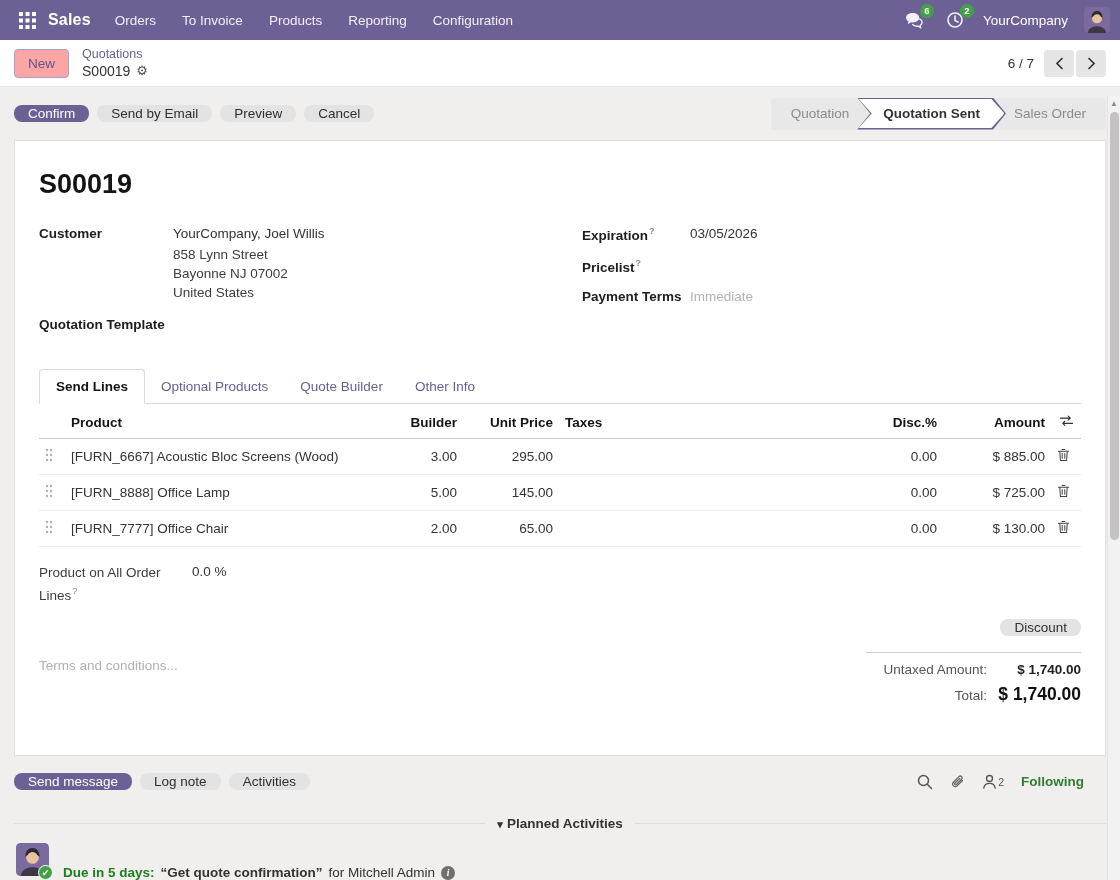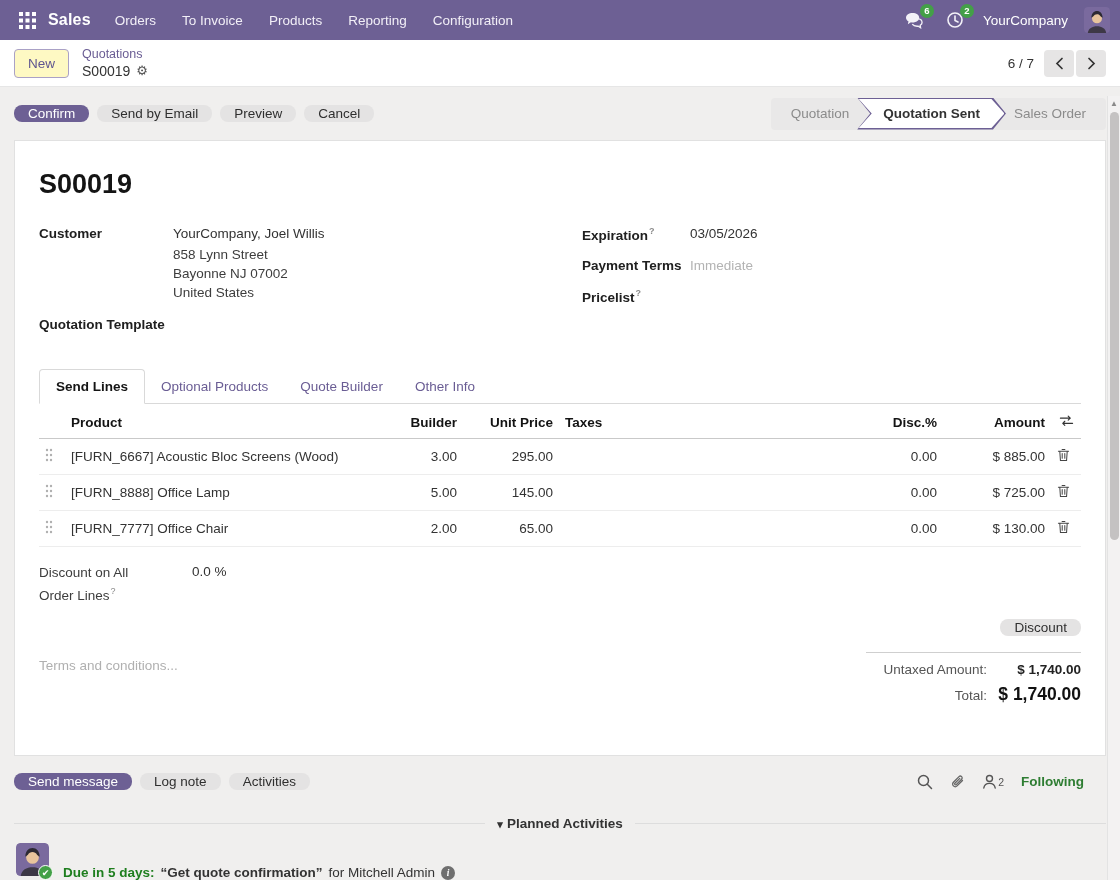--- a/index.html
+++ b/index.html
@@ -13,21 +13,21 @@
   .app-name { font-size:16px; font-weight:700; margin:0 10px 0 2px; letter-spacing:.2px; }
   .nav-item { padding:6px 12px; font-size:13.5px; color:#f2eff7; border-radius:4px; cursor:pointer; }
   .nav-right { margin-left:auto; display:flex; align-items:center; gap:16px; }
   .nav-icon-wrap { position:relative; width:24px; height:22px; display:flex; align-items:center; justify-content:center; cursor:pointer; }
   .nav-badge { position:absolute; top:-5px; right:-7px; background:#43a047; color:#fff; font-size:9.5px; font-weight:700; min-width:14px; height:14px; line-height:14px; text-align:center; border-radius:8px; padding:0 3px; }
   .company-name { font-size:13.5px; color:#fff; cursor:pointer; }
   .avatar-sm { width:26px; height:26px; border-radius:4px; overflow:hidden; cursor:pointer; }
 
   
   .crumb-bar { height:47px; background:#fff; border-bottom:1px solid #e6e6e6; display:flex; align-items:center; padding:0 14px; }
-  .new-btn { border:1px solid #aaa1c6; color:#5f5590; background:#fef9c3; border-radius:4px; padding:6px 13px; font-size:13.5px; font-weight:500; cursor:pointer; }
+  .new-btn { border:1px solid #aaa1c6; color:#5f5590; background:#fca5a5; border-radius:4px; padding:6px 13px; font-size:13.5px; font-weight:500; cursor:pointer; }
   .crumbs { margin-left:13px; line-height:1.25; }
   .crumb-parent { color:#6a5d94; font-size:12.5px; cursor:pointer; display:inline-block; }
   .crumb-current { color:#333; font-size:14px; display:flex; align-items:center; gap:6px; }
   .gear { color:#555; font-size:13px; cursor:pointer; }
   .pager { margin-left:auto; display:flex; align-items:center; gap:10px; }
   .pager-count { color:#333; font-size:13.5px; }
   .pager-btns { display:flex; gap:2px; }
   .pager-btn { width:30px; height:27px; background:#e6e5e5; border:none; border-radius:4px; display:flex; align-items:center; justify-content:center; cursor:pointer; }
 
   
@@ -240,26 +240,26 @@
         <span></span>
       </div>
     </div>
 
     <div>
       <div class="field-row">
         <span class="field-label-r"><span>Expiration</span><sup class="sup-q">?</sup></span>
         <span>03/05/2026</span>
       </div>
       <div class="field-row">
+        <span class="field-label-r"><span>Pricelist</span><sup class="sup-q">?</sup></span>
+        <span></span>
+      </div>
+      <div class="field-row">
         <span class="field-label-r">Payment Terms</span>
         <span class="placeholder">Immediate</span>
-      </div>
-      <div class="field-row">
-        <span class="field-label-r"><span>Pricelist</span><sup class="sup-q">?</sup></span>
-        <span></span>
       </div>
     </div>
   </div>
 
   <div class="tabs">
     <div class="tab active">Send Lines</div>
     <div class="tab">Optional Products</div>
     <div class="tab">Quote Builder</div>
     <div class="tab">Other Info</div>
   </div>
@@ -345,21 +345,21 @@
         <td class="t-right">$ 130.00</td>
         <td><span class="trash-btn"><svg width="13" height="14" viewBox="0 0 14 15">
                 <path d="M1.5 3.5h11M5.5 1.5h3M3 3.5l.7 9.8h6.6L11 3.5M5.6 6v5M8.4 6v5" fill="none" stroke="#444" stroke-width="1.1" stroke-linecap="round"></path>
               </svg></span></td>
       </tr>
     </tbody>
   </table>
 
 
   <div class="discount-row">
-    <span class="discount-label"><span>Discount on All Order Lines</span><sup class="sup-q">?</sup></span>
+    <span class="discount-label"><span>Product on All Order Lines</span><sup class="sup-q">?</sup></span>
     <span class="discount-value">0.0 %</span>
   </div>
 
   <div class="discount-btn-row">
     <button class="btn btn-secondary">Discount</button>
   </div>
 
   <div class="bottom-flex">
     <div class="terms">Terms and conditions...</div>
     <div class="totals">

